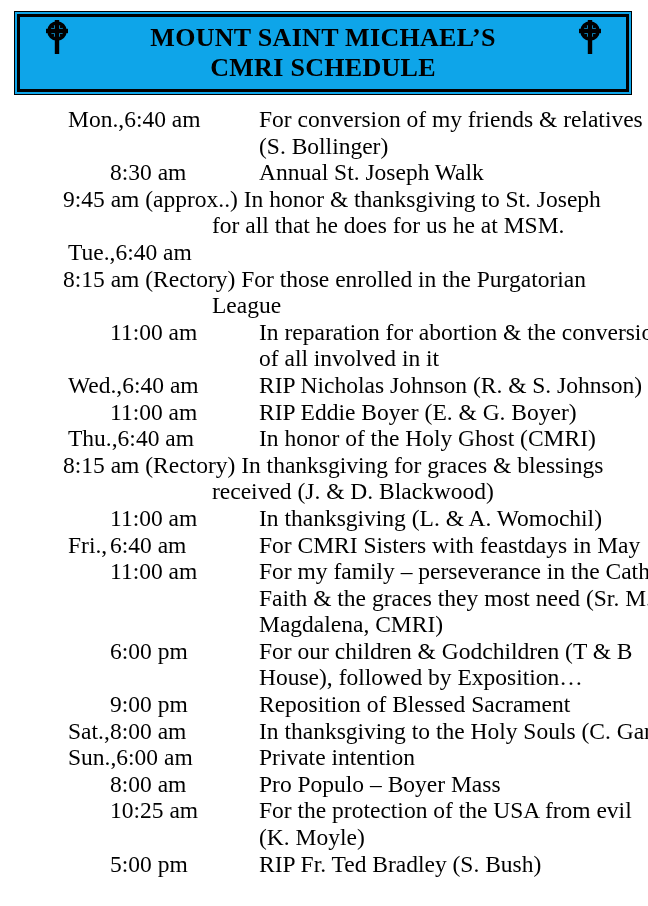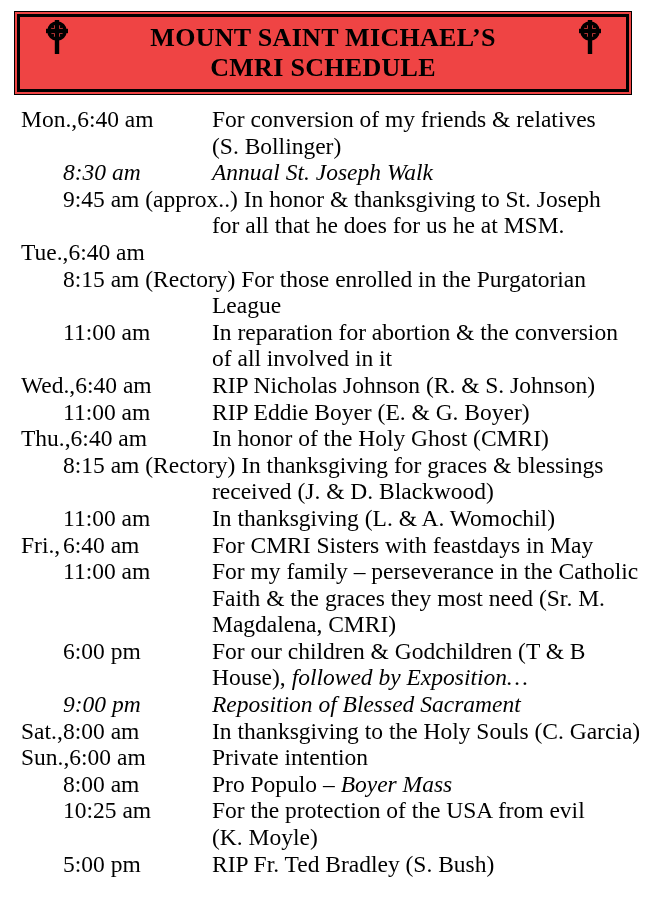--- a/index.html
+++ b/index.html
@@ -4,46 +4,46 @@
 <style>
   html, body { margin:0; padding:0; }
   body {
     width:648px; height:906px; position:relative; overflow:hidden;
     background:#ffffff; color:#000000;
     font-family:"Liberation Serif", "DejaVu Serif", serif;
   }
   
   .header-box {
     position:absolute; left:14px; top:11px; width:618px; height:84px;
-    box-sizing:border-box; border:1px solid #000; padding:2px; background:#ef4444;
+    box-sizing:border-box; border:1px solid #000; padding:2px; background:#0ea5e9;
   }
   .header-inner {
     box-sizing:border-box; border:3px solid #000; width:100%; height:100%;
     position:relative; display:flex; align-items:center; justify-content:center;
   }
   .title {
     text-align:center; font-weight:bold; font-size:26px; line-height:30px;
     letter-spacing:0.3px;
   }
   .cross { position:absolute; top:3px; width:26px; height:35px; }
   .cross-left  { left:24px; }
   .cross-right { right:23px; }
   .cross svg { display:block; }
   
   .schedule {
     position:absolute; top:106px; left:21px; right:0;
     font-size:23.5px; line-height:26.6px;
   }
   .row { display:flex; align-items:flex-start; }
-  .left { flex:0 0 191px; white-space:pre; }
+  .left { flex:0 0 191px; white-space:pre;margin-left:47px; }
   .day  { display:inline-block; min-width:42px; white-space:pre; }
   .time { white-space:pre; }
   .desc { flex:1; white-space:pre; }
   .flow { width:100%; white-space:pre; padding-left:191px; text-indent:-149px; box-sizing:border-box; }
-  .it   { font-style:italic; }
+  .it   { }
 </style>
 </head>
 <body>
 
 <div class="header-box">
   <div class="header-inner">
     <span class="cross cross-left">
       <svg width="26" height="35" viewBox="0 0 26 35" xmlns="http://www.w3.org/2000/svg">
         <rect x="10.8" y="0" width="4.4" height="34" fill="#000"></rect>
         <rect x="2" y="8.8" width="22" height="4.4" fill="#000"></rect>

